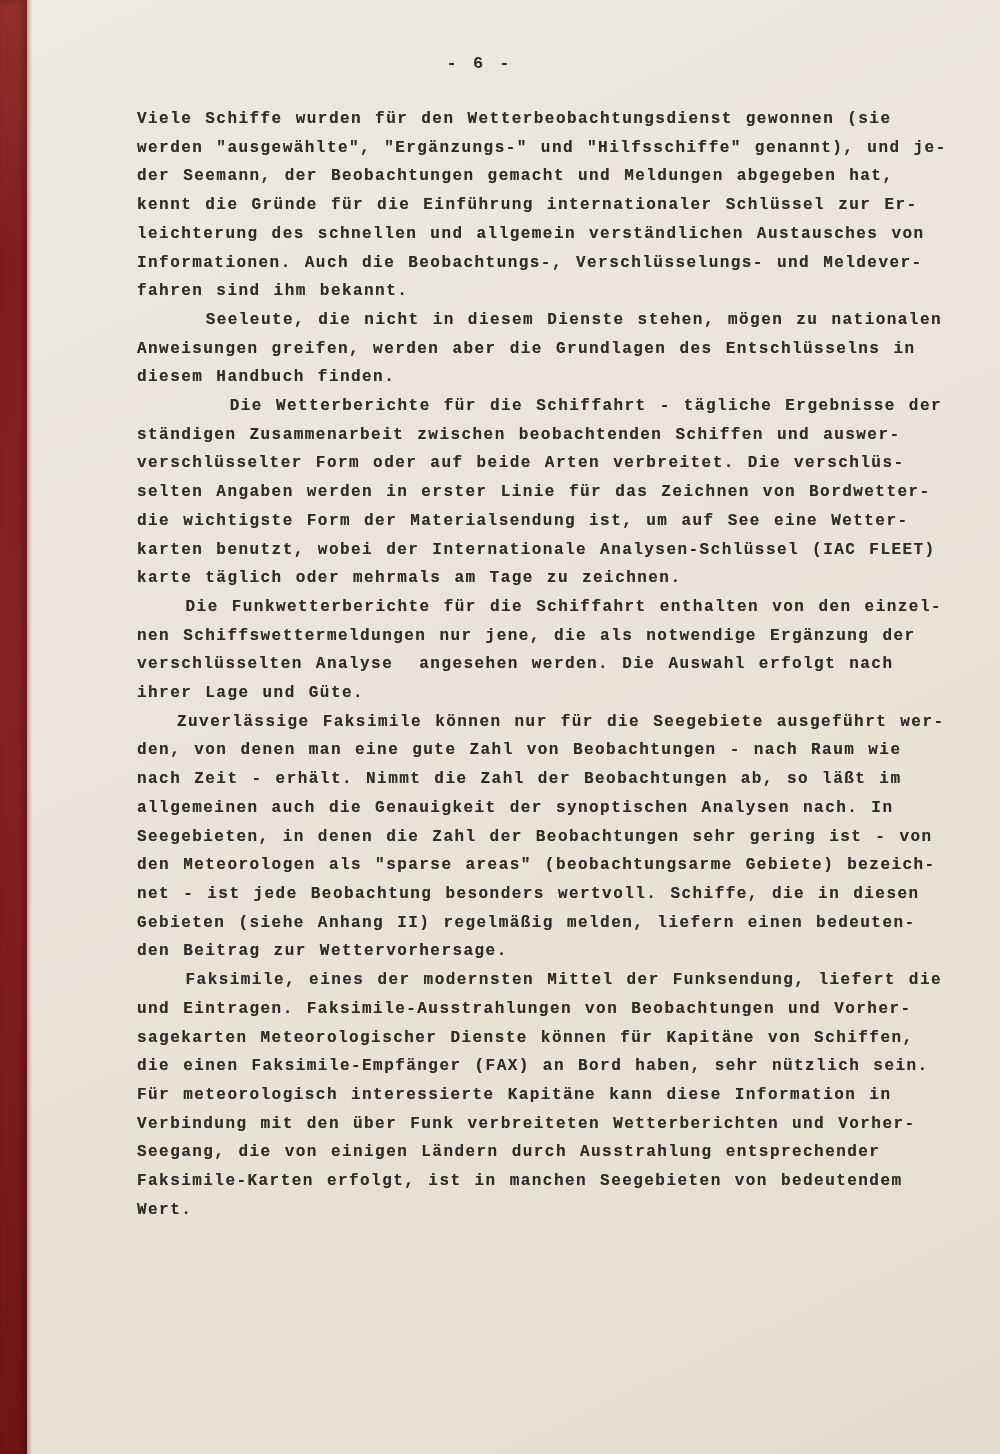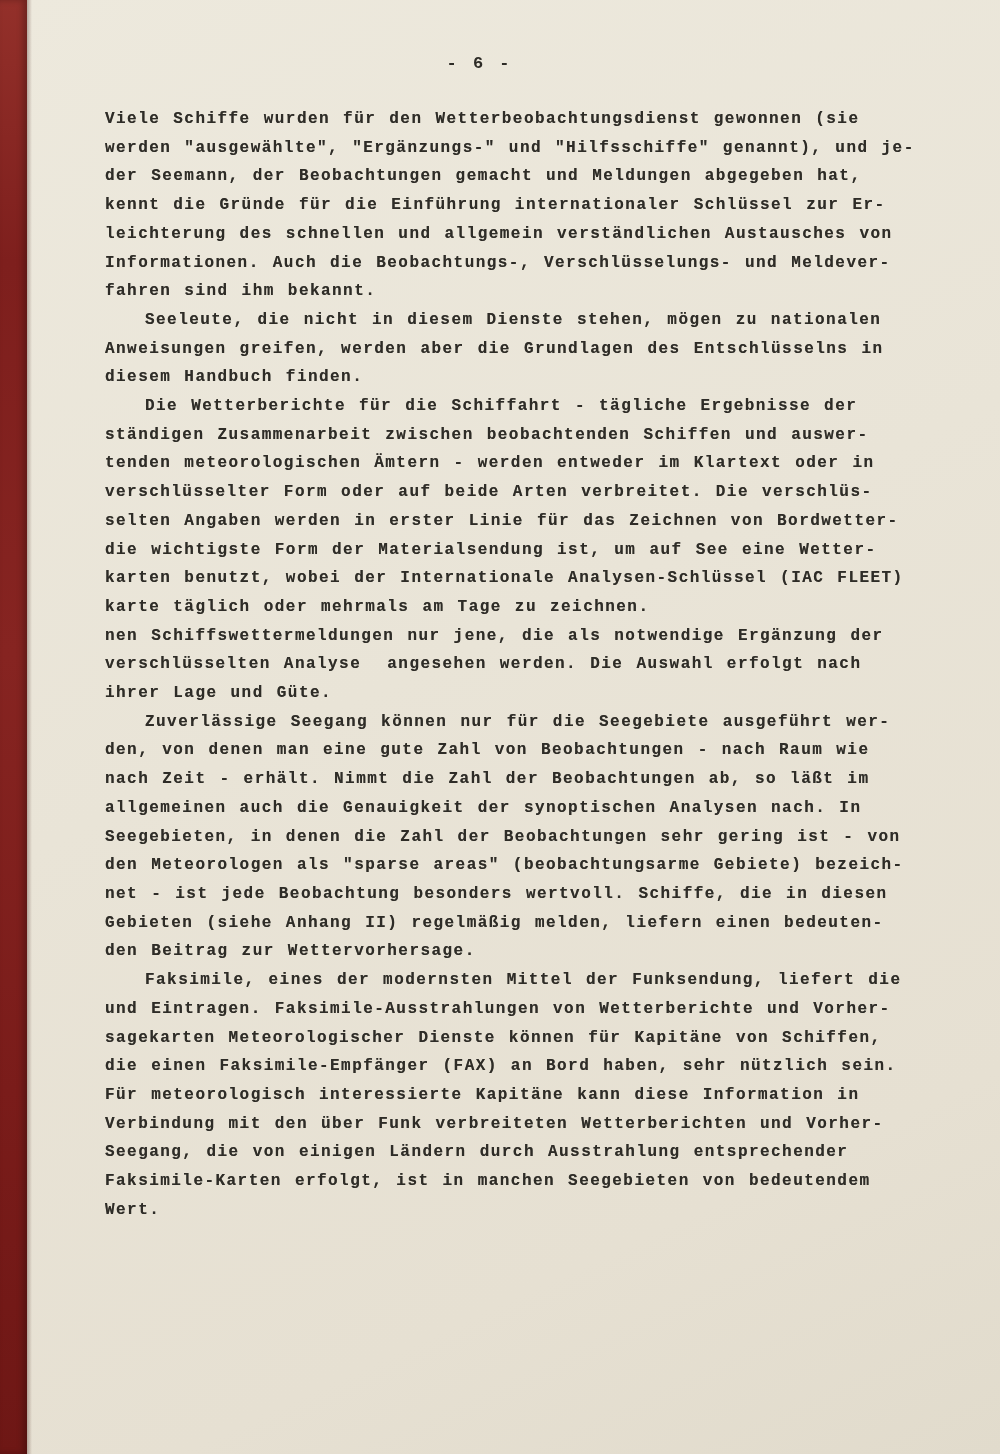--- a/index.html
+++ b/index.html
@@ -51,29 +51,31 @@
     font-weight: bold;
     letter-spacing: 3px;
     margin-bottom: 32px;
     
     transform: translateX(-44px);
   }
   .doc-body {
     font-size: 16px;
     font-weight: bold;
     line-height: 28.7px;
+    margin-left: 32px;
   }
   .line {
     white-space: pre;
     letter-spacing: 1.45px;
     word-spacing: 2px;
     text-shadow: 0 0 0.6px rgba(46,44,39,0.55);
   }
   .line.indent {
     padding-left: 40px;
+    text-align: right;
   }
 </style>
 </head>
 <body>
 
 <div class="page">
   <div class="spine"></div>
   <div class="spine-edge"></div>
   <div class="content">
     <div class="page-number">- 6 -</div>
@@ -83,40 +85,40 @@
         <div class="line">der Seemann, der Beobachtungen gemacht und Meldungen abgegeben hat,</div>
         <div class="line">kennt die Gründe für die Einführung internationaler Schlüssel zur Er-</div>
         <div class="line">leichterung des schnellen und allgemein verständlichen Austausches von</div>
         <div class="line">Informationen. Auch die Beobachtungs-, Verschlüsselungs- und Meldever-</div>
         <div class="line">fahren sind ihm bekannt.</div>
         <div class="line indent">Seeleute, die nicht in diesem Dienste stehen, mögen zu nationalen</div>
         <div class="line">Anweisungen greifen, werden aber die Grundlagen des Entschlüsselns in</div>
         <div class="line">diesem Handbuch finden.</div>
         <div class="line indent">Die Wetterberichte für die Schiffahrt - tägliche Ergebnisse der</div>
         <div class="line">ständigen Zusammenarbeit zwischen beobachtenden Schiffen und auswer-</div>
-        <div class="line">tenden meteorologischen Ämtern - werden entweder im Klartext oder in</div>
         <div class="line">verschlüsselter Form oder auf beide Arten verbreitet. Die verschlüs-</div>
         <div class="line">selten Angaben werden in erster Linie für das Zeichnen von Bordwetter-</div>
         <div class="line">die wichtigste Form der Materialsendung ist, um auf See eine Wetter-</div>
         <div class="line">karten benutzt, wobei der Internationale Analysen-Schlüssel (IAC FLEET)</div>
         <div class="line">karte täglich oder mehrmals am Tage zu zeichnen.</div>
+        <div class="line indent">Die Funkwetterberichte für die Schiffahrt enthalten von den einzel-</div>
         <div class="line">nen Schiffswettermeldungen nur jene, die als notwendige Ergänzung der</div>
         <div class="line">verschlüsselten Analyse  angesehen werden. Die Auswahl erfolgt nach</div>
         <div class="line">ihrer Lage und Güte.</div>
-        <div class="line indent">Zuverlässige Seegang können nur für die Seegebiete ausgeführt wer-</div>
+        <div class="line indent">Zuverlässige Faksimile können nur für die Seegebiete ausgeführt wer-</div>
         <div class="line">den, von denen man eine gute Zahl von Beobachtungen - nach Raum wie</div>
         <div class="line">nach Zeit - erhält. Nimmt die Zahl der Beobachtungen ab, so läßt im</div>
         <div class="line">allgemeinen auch die Genauigkeit der synoptischen Analysen nach. In</div>
         <div class="line">Seegebieten, in denen die Zahl der Beobachtungen sehr gering ist - von</div>
         <div class="line">den Meteorologen als "sparse areas" (beobachtungsarme Gebiete) bezeich-</div>
         <div class="line">net - ist jede Beobachtung besonders wertvoll. Schiffe, die in diesen</div>
         <div class="line">Gebieten (siehe Anhang II) regelmäßig melden, liefern einen bedeuten-</div>
         <div class="line">den Beitrag zur Wettervorhersage.</div>
         <div class="line indent">Faksimile, eines der modernsten Mittel der Funksendung, liefert die</div>
-        <div class="line">und Eintragen. Faksimile-Ausstrahlungen von Wetterberichte und Vorher-</div>
+        <div class="line">und Eintragen. Faksimile-Ausstrahlungen von Beobachtungen und Vorher-</div>
         <div class="line">sagekarten Meteorologischer Dienste können für Kapitäne von Schiffen,</div>
         <div class="line">die einen Faksimile-Empfänger (FAX) an Bord haben, sehr nützlich sein.</div>
         <div class="line">Für meteorologisch interessierte Kapitäne kann diese Information in</div>
         <div class="line">Verbindung mit den über Funk verbreiteten Wetterberichten und Vorher-</div>
         <div class="line">Seegang, die von einigen Ländern durch Ausstrahlung entsprechender</div>
         <div class="line">Faksimile-Karten erfolgt, ist in manchen Seegebieten von bedeutendem</div>
         <div class="line">Wert.</div>
       </div>
   </div>
 </div>

